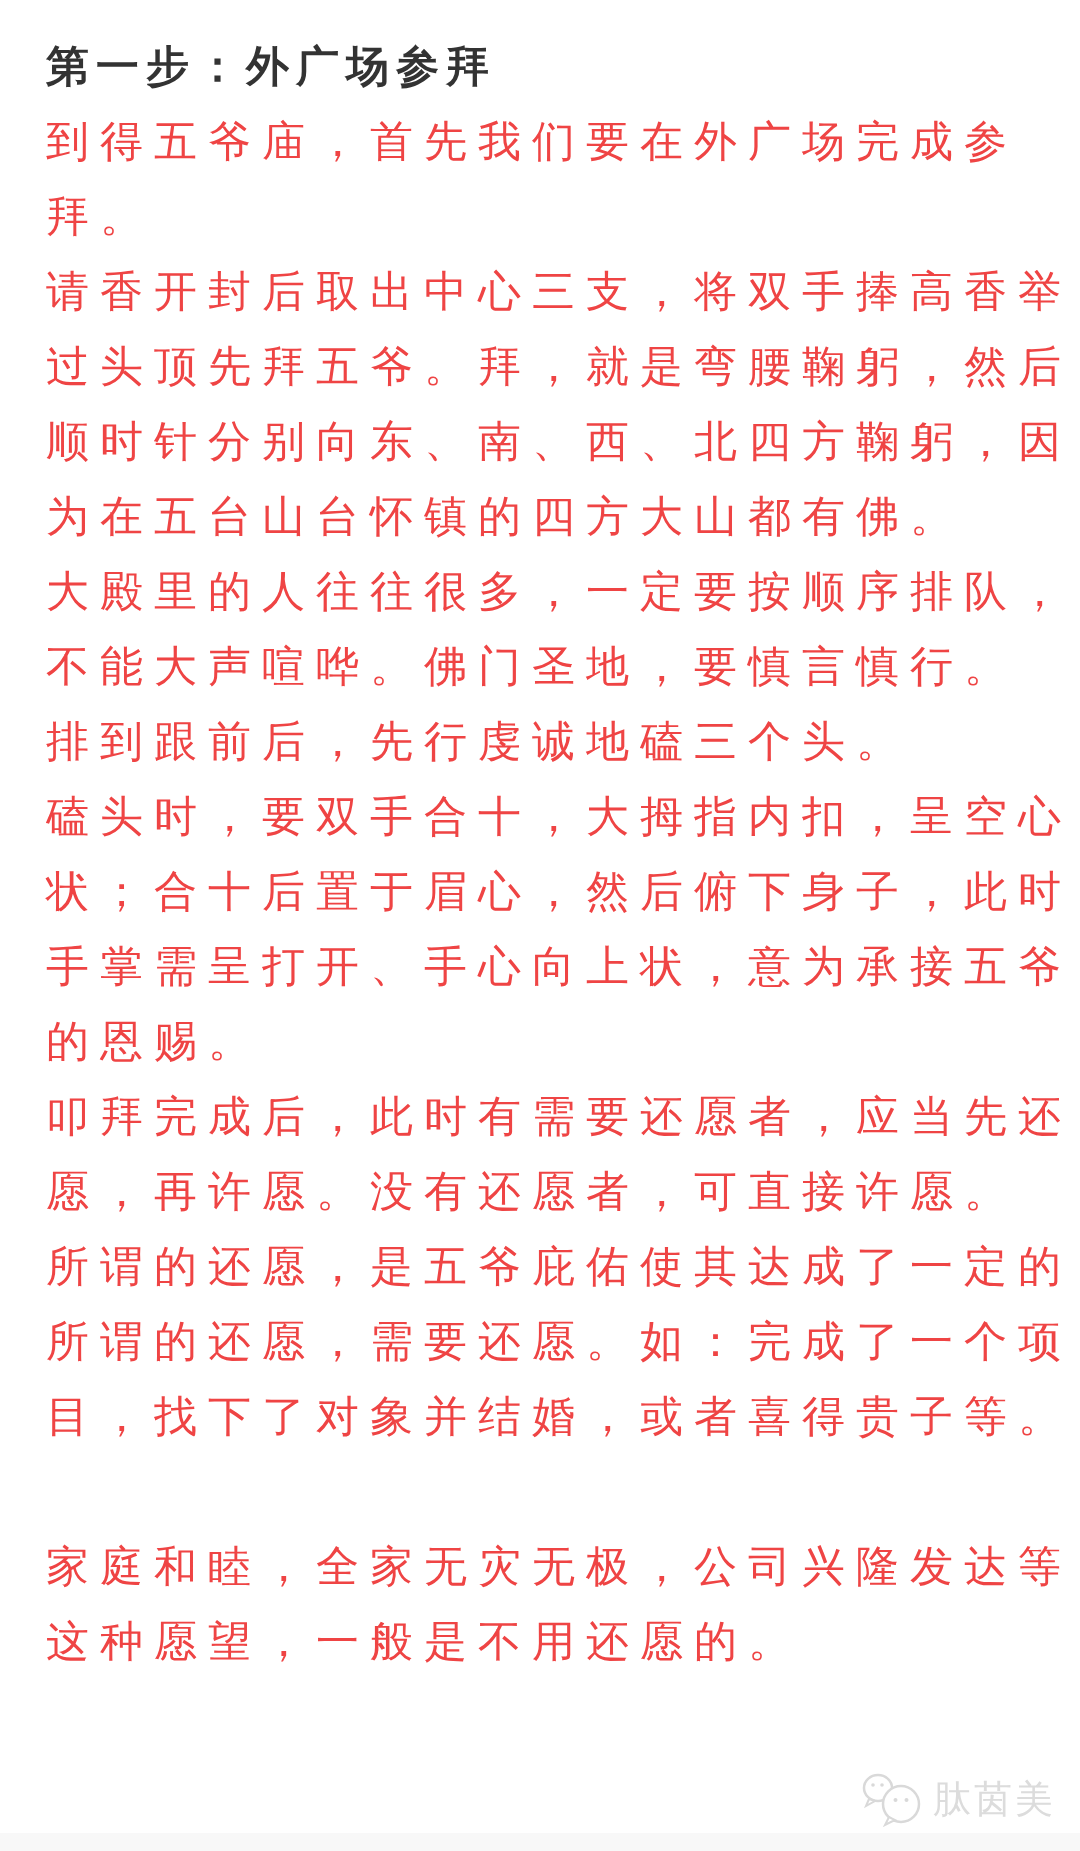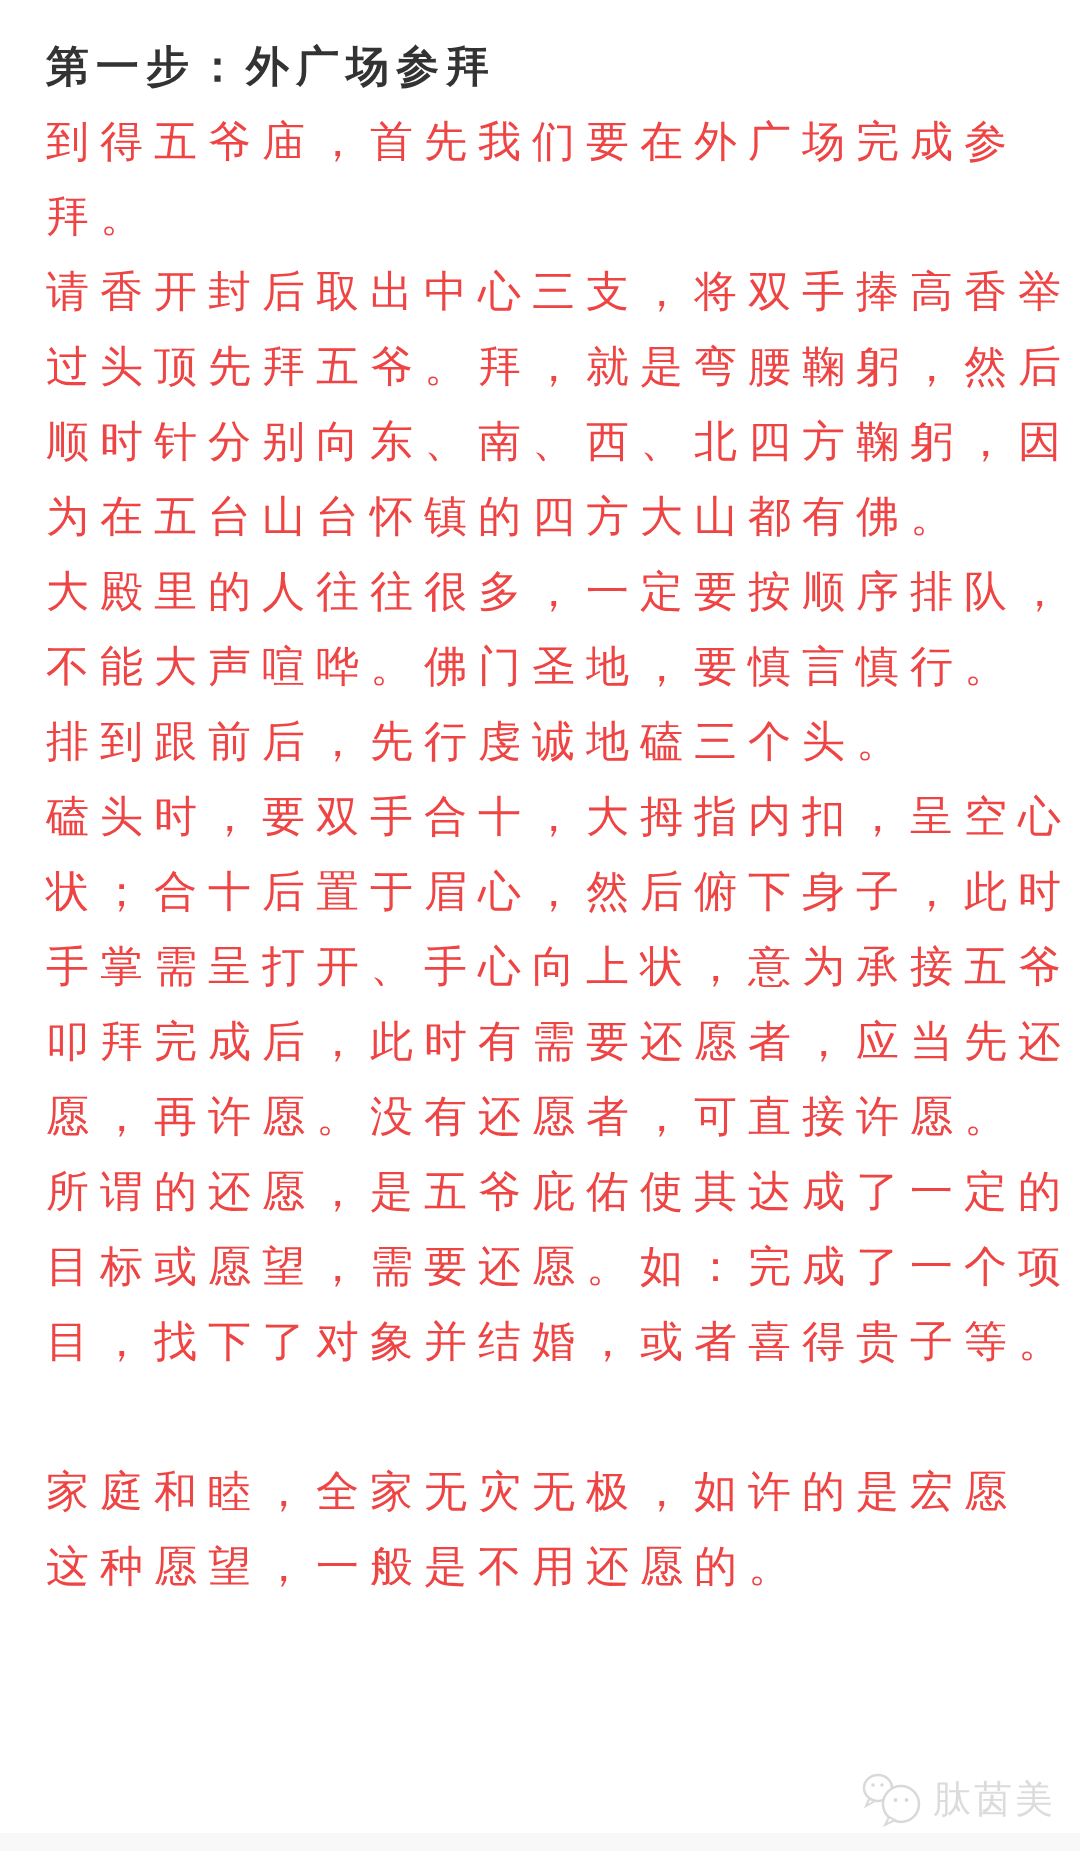--- a/index.html
+++ b/index.html
@@ -74,27 +74,28 @@
       <div class="line">请香开封后取出中心三支，将双手捧高香举</div>
       <div class="line">过头顶先拜五爷。拜，就是弯腰鞠躬，然后</div>
       <div class="line">顺时针分别向东、南、西、北四方鞠躬，因</div>
       <div class="line">为在五台山台怀镇的四方大山都有佛。</div>
       <div class="line">大殿里的人往往很多，一定要按顺序排队，</div>
       <div class="line">不能大声喧哗。佛门圣地，要慎言慎行。</div>
       <div class="line">排到跟前后，先行虔诚地磕三个头。</div>
       <div class="line">磕头时，要双手合十，大拇指内扣，呈空心</div>
       <div class="line">状；合十后置于眉心，然后俯下身子，此时</div>
       <div class="line">手掌需呈打开、手心向上状，意为承接五爷</div>
+      <div class="line">的恩赐。</div>
       <div class="line">叩拜完成后，此时有需要还愿者，应当先还</div>
       <div class="line">愿，再许愿。没有还愿者，可直接许愿。</div>
       <div class="line">所谓的还愿，是五爷庇佑使其达成了一定的</div>
-      <div class="line">目标或愿望，需要还愿。如：完成了一个项</div>
+      <div class="line">所谓的还愿，需要还愿。如：完成了一个项</div>
       <div class="line">目，找下了对象并结婚，或者喜得贵子等。</div>
       <div class="line spacer"></div>
-      <div class="line">家庭和睦，全家无灾无极，如许的是宏愿</div>
+      <div class="line">家庭和睦，全家无灾无极，公司兴隆发达等</div>
       <div class="line">这种愿望，一般是不用还愿的。</div>
     </div>
 
   <div class="watermark">
     <span style="display:inline-block;line-height:0;">
       <svg width="68" height="58" viewBox="0 0 68 58" fill="none" xmlns="http://www.w3.org/2000/svg">
 
         <ellipse cx="19" cy="18" rx="14" ry="13" fill="#ffffff" stroke="#d9d9d9" stroke-width="2.5"></ellipse>
         <path d="M10 29 L7 36 L16 31 Z" fill="#ffffff" stroke="#d9d9d9" stroke-width="2"></path>
         <circle cx="14" cy="15" r="1.8" fill="#d9d9d9"></circle>

